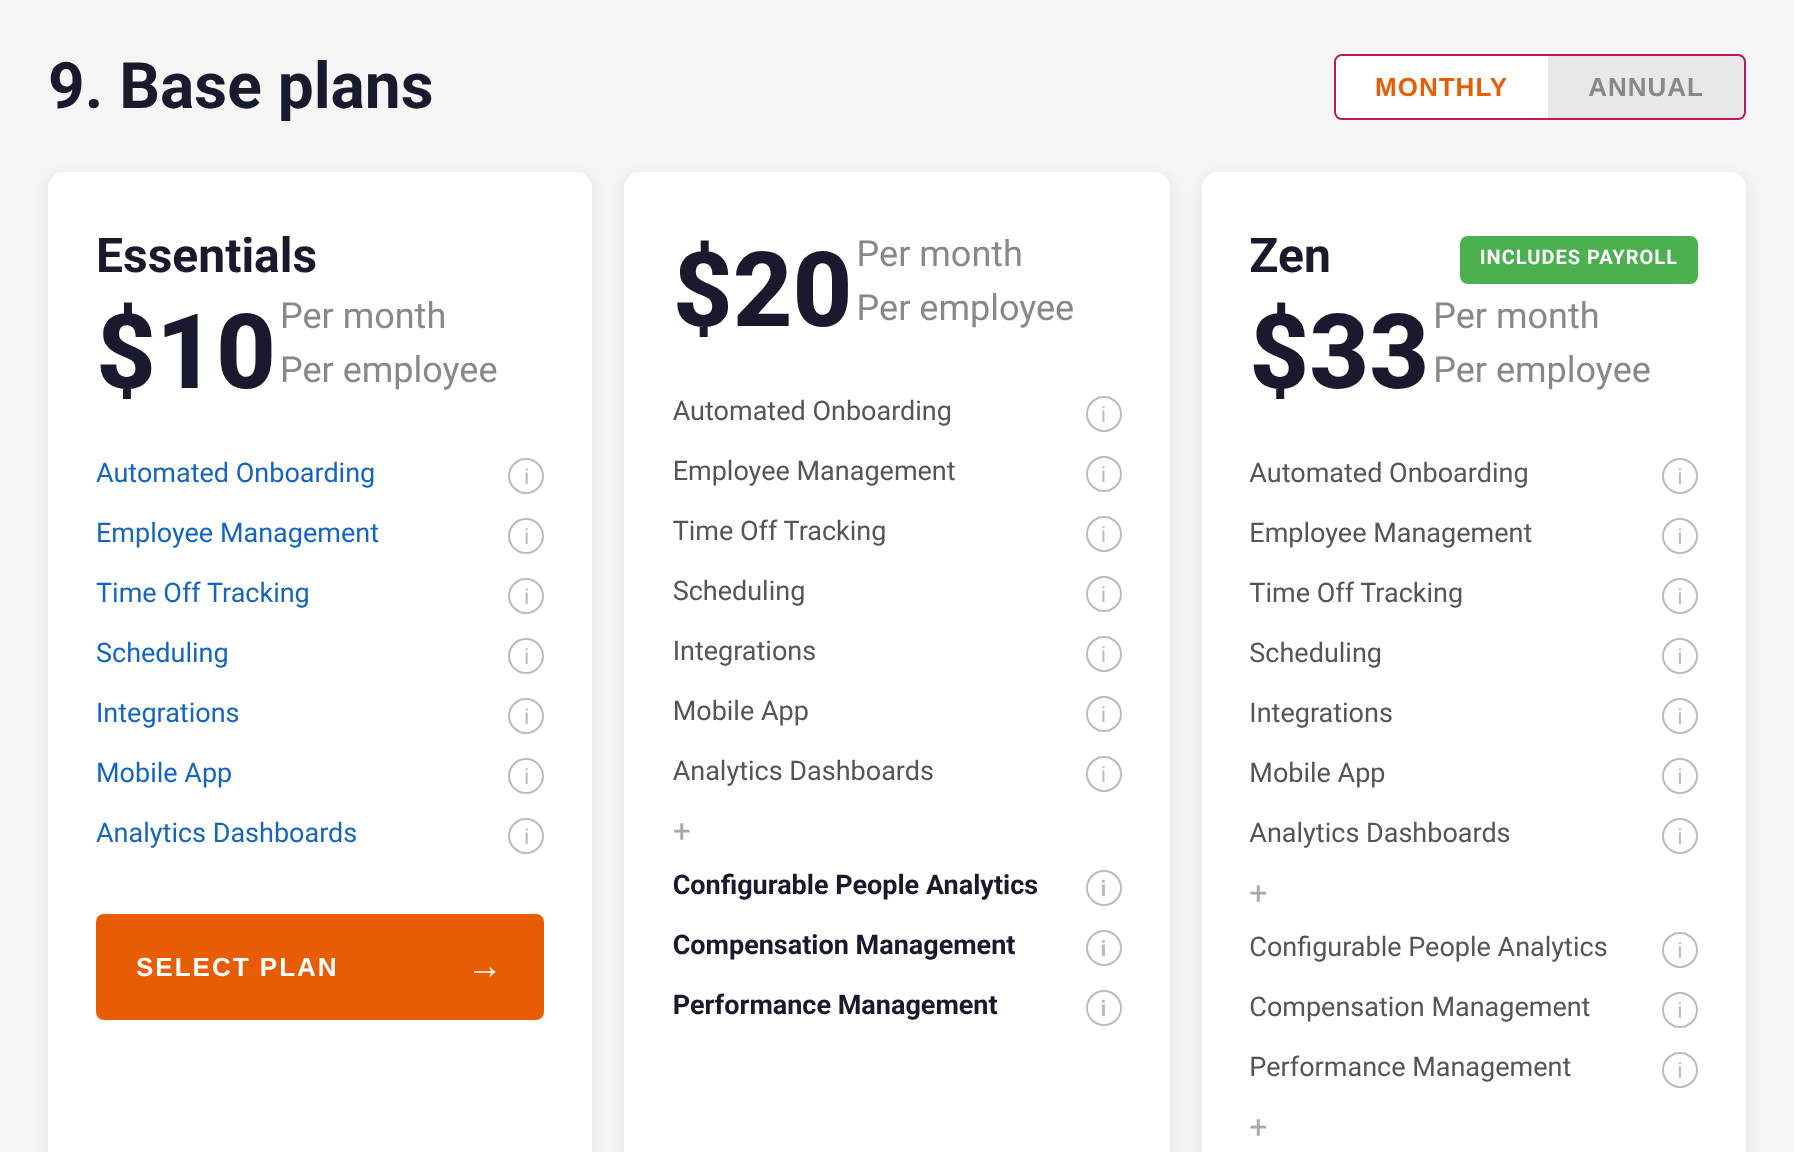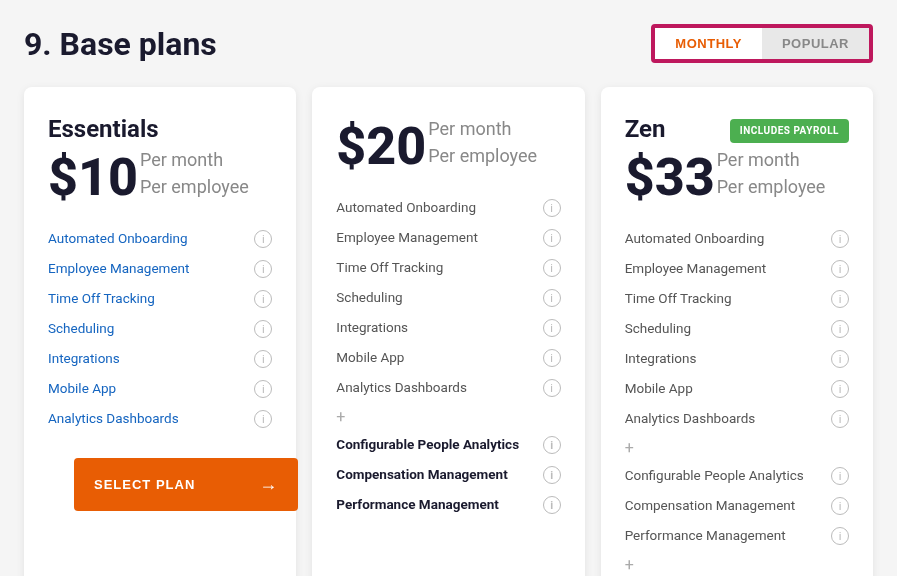--- a/index.html
+++ b/index.html
@@ -17,21 +17,21 @@
     }
     .page-title {
       font-size: 32px;
       font-weight: 700;
       color: #1a1a2e;
     }
     .billing-toggle {
       display: flex;
       border-radius: 4px;
       overflow: hidden;
-      border: 4px solid #be185d;
+      border: 1px solid #be185d;
       background: #3b82f6;
     }
     .toggle-btn {
       padding: 8px 20px;
       font-size: 13px;
       font-weight: 600;
       cursor: pointer;
       border: none;
       background: transparent;
       letter-spacing: 0.5px;
@@ -150,34 +150,33 @@
       padding: 16px 20px;
       background: #e85d04;
       color: white;
       border: none;
       border-radius: 4px;
       font-size: 13px;
       font-weight: 700;
       letter-spacing: 1px;
       cursor: pointer;
       text-transform: uppercase;
-      margin-left: 26px;
     }
     .arrow-icon {
       font-size: 18px;
     }
   </style>
 </head>
 <body>
 
 <div class="page-header">
   <h1 class="page-title">9. Base plans</h1>
   <div class="billing-toggle">
     <button class="toggle-btn active">MONTHLY</button>
-    <button class="toggle-btn inactive">POPULAR</button>
+    <button class="toggle-btn inactive">ANNUAL</button>
   </div>
 </div>
 
 <div class="plans-grid">
 
   <div class="plan-card">
     <div class="plan-header">
       <span class="plan-name">Essentials</span>
     </div>
     <div class="plan-price-row">

